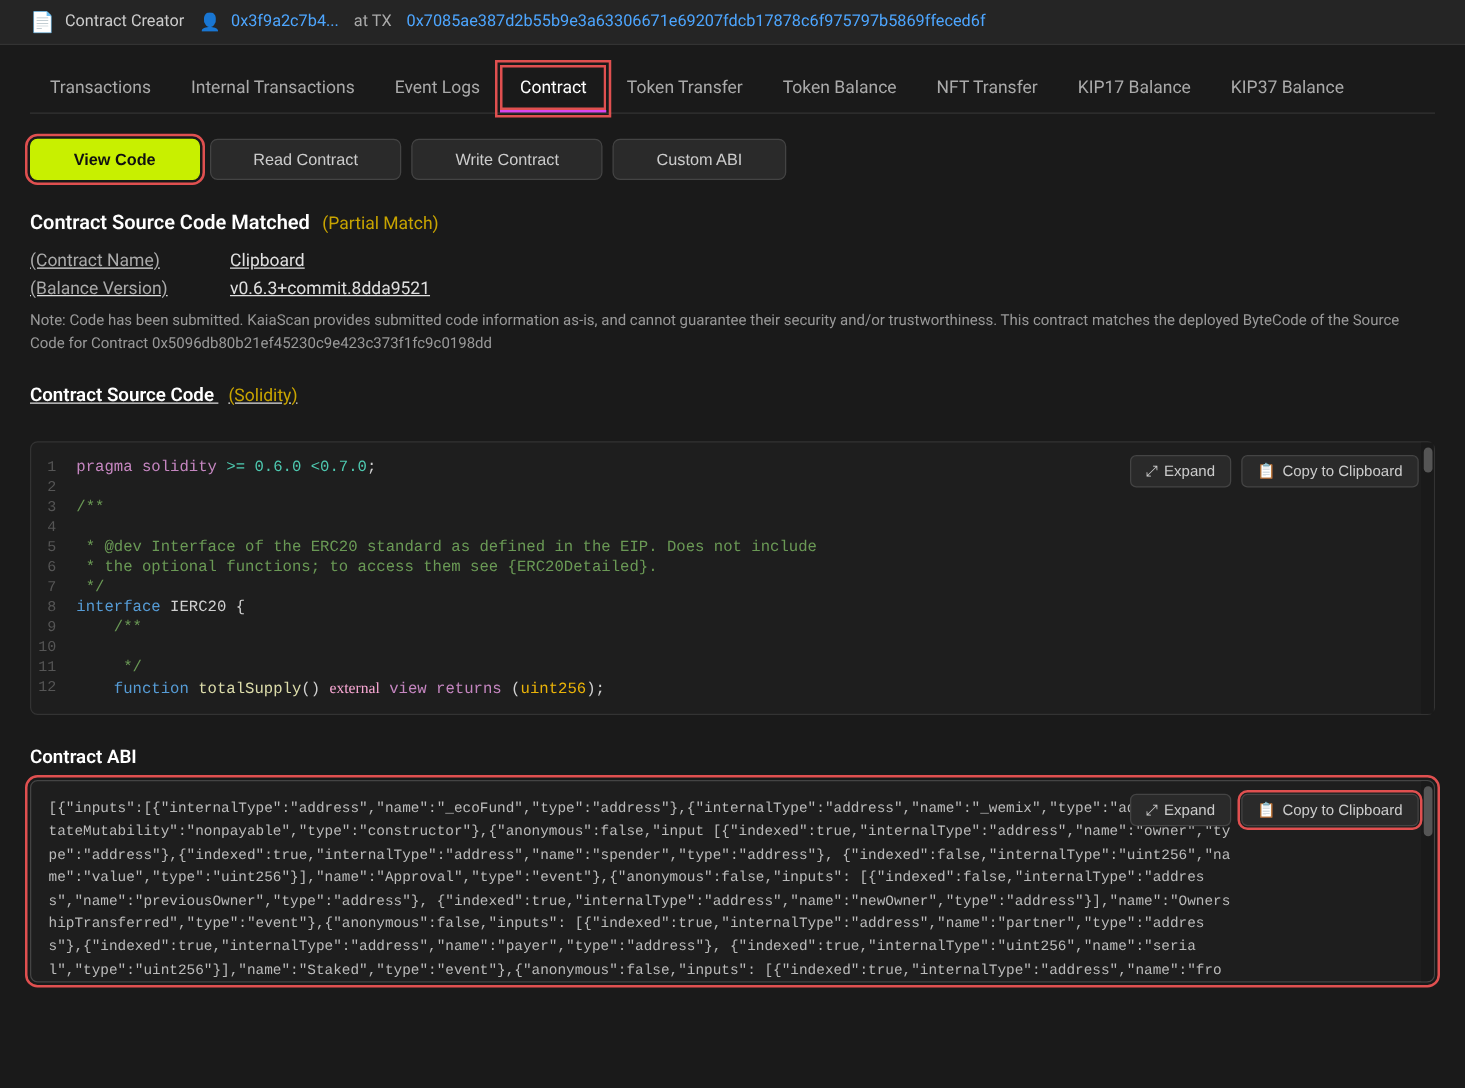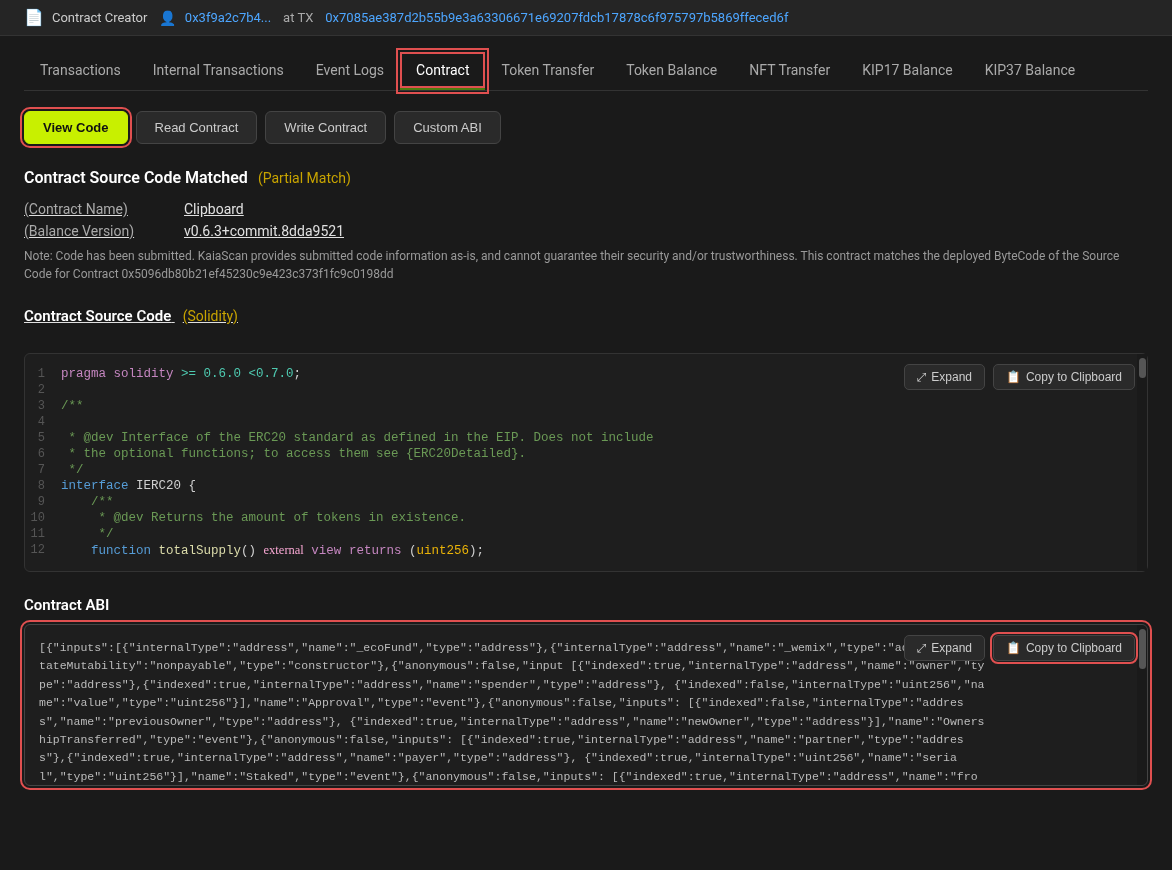--- a/index.html
+++ b/index.html
@@ -59,34 +59,34 @@
     .tab {
       padding: 10px 16px;
       color: #aaa;
       cursor: pointer;
       font-size: 14px;
       border-bottom: 2px solid transparent;
       white-space: nowrap;
     }
     .tab.active {
       color: #fff;
-      border-bottom: 2px solid #4d7c0f;
+      border-bottom: 2px solid #d946ef;
       box-shadow: 0 0 0 2px #e05050 inset;
       outline: 2px solid #e05050;
       outline-offset: 2px;
     }
 
     
     .sub-buttons {
       display: flex;
       gap: 8px;
       margin-bottom: 24px;
     }
     .sub-btn {
-      padding: 8px 18px;
+      padding: 8px 34px;
       border-radius: 6px;
       border: 1px solid #444;
       background: #2a2a2a;
       color: #ccc;
       cursor: pointer;
       font-size: 13px;
     }
     .sub-btn.active {
       background: #c8f000;
       color: #111;
@@ -95,21 +95,21 @@
       outline: 2px solid #e05050;
       outline-offset: 2px;
     }
 
     
     .contract-info {
       margin-bottom: 24px;
     }
     .contract-source-header {
       display: flex;
-      align-items: center;
+      align-items: flex-end;
       gap: 10px;
       margin-bottom: 14px;
     }
     .contract-source-title {
       font-size: 16px;
       font-weight: 600;
       color: #fff;
     }
     .partial-match {
       color: #c8a400;
@@ -376,21 +376,20 @@
       <div class="code-line">
         <span class="line-num">8</span>
         <span class="line-code"><span class="kw-interface">interface</span> IERC20 {</span>
       </div>
       <div class="code-line">
         <span class="line-num">9</span>
         <span class="line-code kw-comment">    /**</span>
       </div>
       <div class="code-line">
         <span class="line-num">10</span>
-        <span class="line-code kw-comment">     * @dev Returns the amount of tokens in existence.</span>
       </div>
       <div class="code-line">
         <span class="line-num">11</span>
         <span class="line-code kw-comment">     */</span>
       </div>
       <div class="code-line">
         <span class="line-num">12</span>
         <span class="line-code"><span class="kw-function">    function</span> <span class="kw-total">totalSupply</span>() <span class="kw-external">external</span> <span class="kw-view">view</span> <span class="kw-returns">returns</span> (<span class="kw-uint">uint256</span>);</span>
       </div>
     </div>

